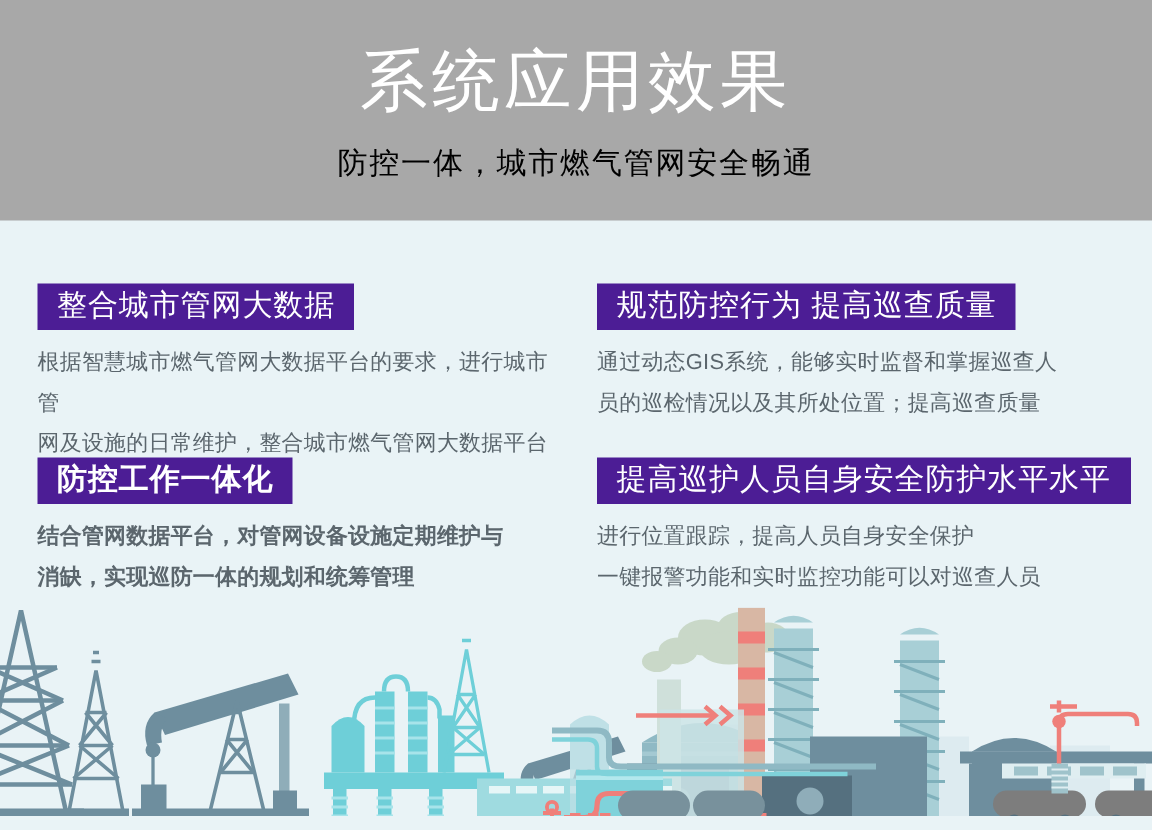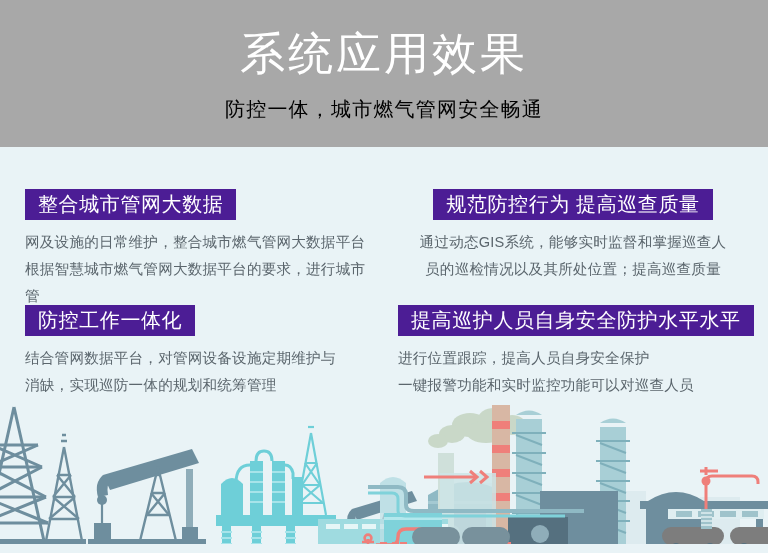--- a/index.html
+++ b/index.html
@@ -25,22 +25,22 @@
   .banner-sub{
     position:absolute;left:0;top:94px;width:768px;
     text-align:center;color:#000000;
     font-size:20px;line-height:30px;letter-spacing:1.2px;font-weight:400;
   }
 
   
   .cards{position:absolute;left:0;top:147px;width:768px;height:265px;}
   .card{position:absolute;}
   .card-c1{left:25px;top:42px;width:355px;}
-  .card-c2{left:398px;top:42px;width:350px;text-align:center;}
-  .card-c3{left:25px;top:158px;width:355px;}
+  .card-c2{left:398px;top:42px;width:350px;}
+  .card-c3{left:25px;top:158px;width:355px;font-weight:bold;}
   .card-c4{left:398px;top:158px;width:350px;}
 
   .badge{
     display:inline-block;
     background:#4c1d95;color:#ffffff;
     font-size:20px;line-height:31px;height:31px;
     padding:0 13px;letter-spacing:0.6px;white-space:nowrap;
     box-sizing:border-box;
   }
   .card-desc{
@@ -62,22 +62,22 @@
   <div class="banner">
     <div class="banner-title">系统应用效果</div>
     <div class="banner-sub">防控一体，城市燃气管网安全畅通</div>
   </div>
 
   <div class="cards">
 
     <div class="card card-c1">
       <span class="badge">整合城市管网大数据</span>
       <div class="card-desc">
+        <p>根据智慧城市燃气管网大数据平台的要求，进行城市管</p>
         <p>网及设施的日常维护，整合城市燃气管网大数据平台</p>
-        <p>根据智慧城市燃气管网大数据平台的要求，进行城市管</p>
       </div>
     </div>
 
     <div class="card card-c2">
       <span class="badge">规范防控行为  提高巡查质量</span>
       <div class="card-desc">
         <p>通过动态GIS系统，能够实时监督和掌握巡查人</p>
         <p>员的巡检情况以及其所处位置；提高巡查质量</p>
       </div>
     </div>

